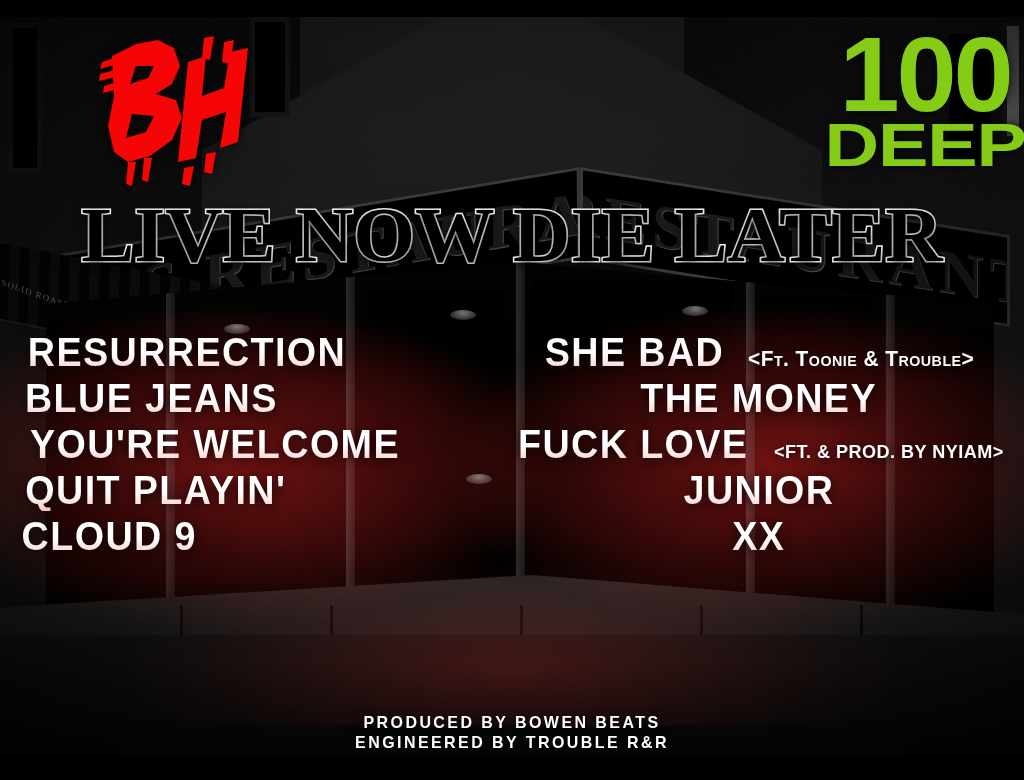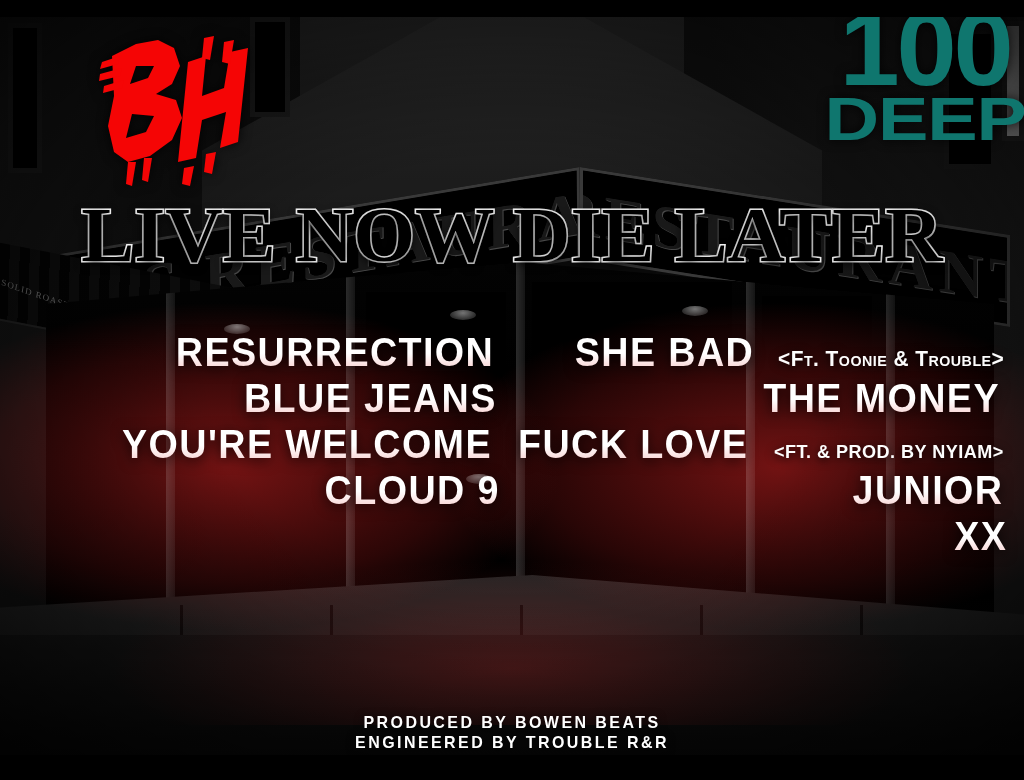--- a/index.html
+++ b/index.html
@@ -148,23 +148,23 @@
 
   
   .bh-logo{
     position:absolute; left:84px; top:22px; width:170px; height:165px;
   }
   .bh-logo svg{width:100%;height:100%;display:block;
     filter:drop-shadow(0 0 6px rgba(0,0,0,.85));}
 
   
   .hundred{
-    position:absolute; right:16px; top:6px;
+    position:absolute; right:16px; top:32px;
     text-align:center; line-height:.82;
-    color:#0f766e;
+    color:#84cc16;
     font-family:"Liberation Sans", sans-serif;
     font-weight:bold; font-style:normal;
     text-shadow:0 0 10px rgba(0,0,0,.8);
   }
   .hundred .n100{
     display:block; font-size:105px; letter-spacing:-3px;
     transform:scaleX(1.03);
   }
   .hundred .deep{
     display:block; font-size:62px; letter-spacing:-1px;
@@ -191,22 +191,22 @@
       0 3px 9px rgba(0,0,0,.9);
   }
 
   
   .tracks{
     position:absolute; left:0; right:0; top:332px;
     display:flex;
     padding:0 14px;
   }
   .col{flex:1; display:flex; flex-direction:column;}
-  .col.left{align-items:flex-end;}
-  .col.right{align-items:flex-end;}
+  .col.left{align-items:flex-start;}
+  .col.right{align-items:center;}
 
   .track{
     display:flex; align-items:baseline; justify-content:center;
     white-space:nowrap;
     line-height:1.0;
     margin-bottom:5px;
   }
   .tname{
     font-family:"Liberation Sans", sans-serif;
     font-weight:bold;
@@ -344,20 +344,23 @@
         <div class="track">
             <span class="tname">RESURRECTION</span>
           </div>
         <div class="track">
             <span class="tname">BLUE JEANS</span>
           </div>
         <div class="track">
             <span class="tname">YOU'RE WELCOME</span>
           </div>
         <div class="track">
+            <span class="tname">QUIT PLAYIN'</span>
+          </div>
+        <div class="track">
             <span class="tname">CLOUD 9</span>
           </div>
       </div>
 
       <div class="col right">
         <div class="track">
           <span class="tname">SHE BAD</span>
           <span class="tfeat smallcaps">&lt;Ft. Toonie &amp; Trouble&gt;</span>
         </div>
         <div class="track">

